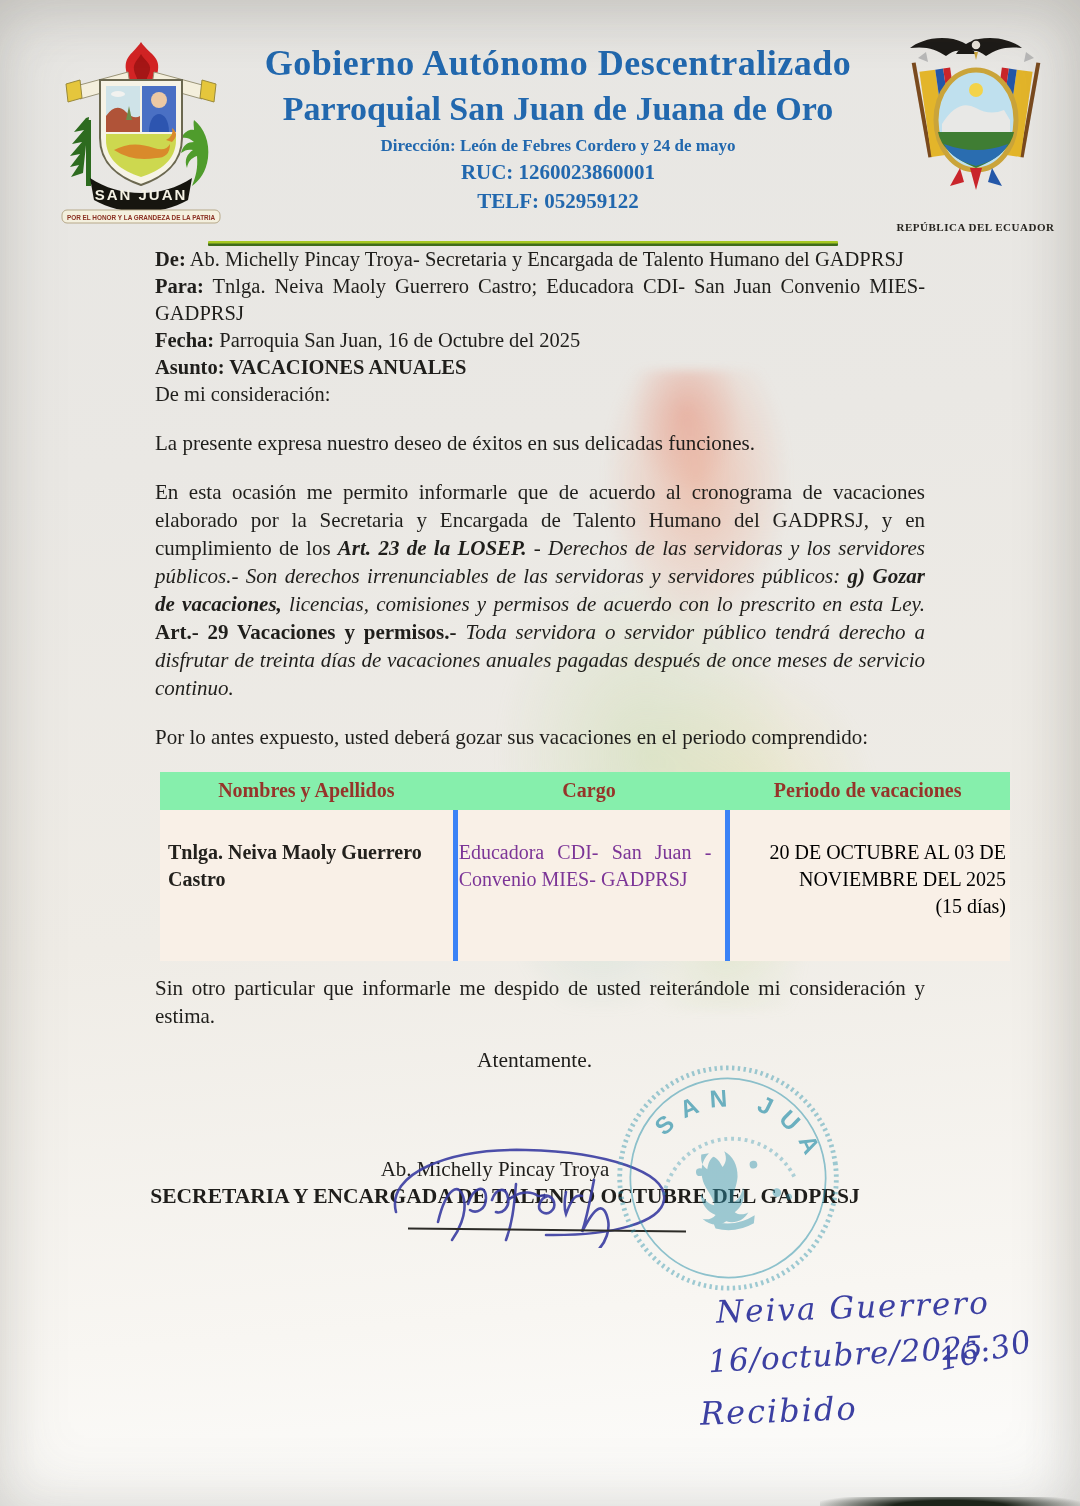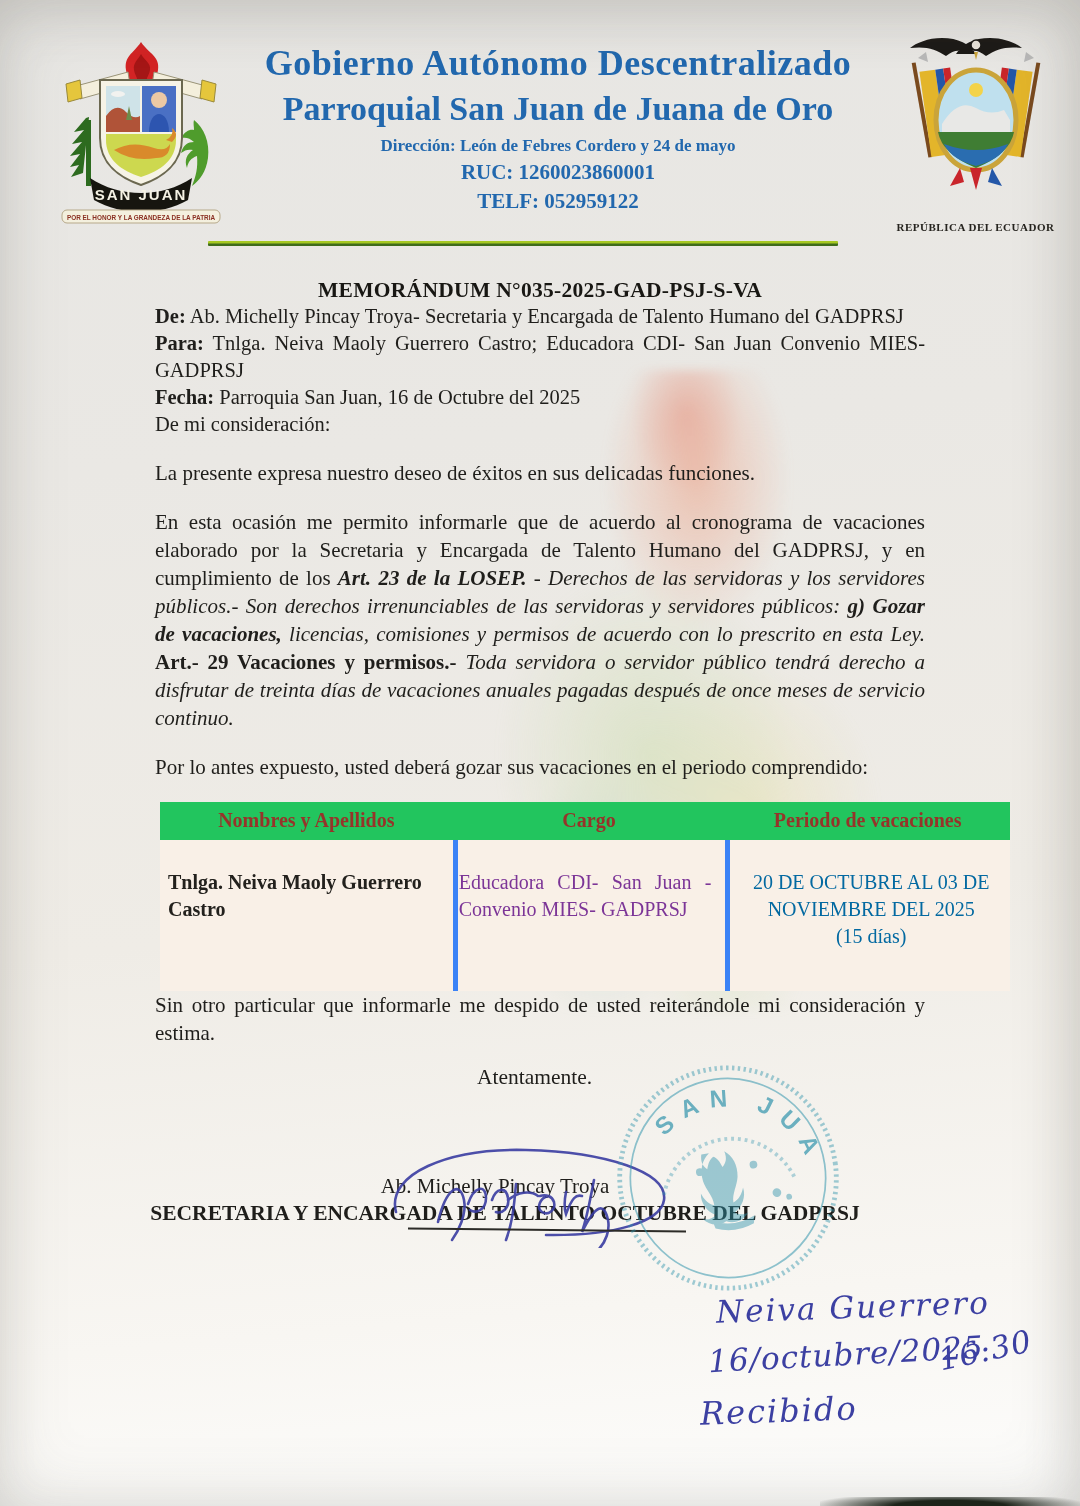--- a/index.html
+++ b/index.html
@@ -46,33 +46,33 @@
   .fields b{font-weight:bold;}
   .salutation{font-size:20.5px;line-height:27px;margin-top:0;}
   .para{font-size:21px;line-height:28px;text-align:justify;}
   .p1{margin-top:21px;}
   .p2 .i{font-style:italic;}
   .p2 .bi{font-style:italic;font-weight:bold;}
   .p2 .b{font-weight:bold;}
   
   .vac-table{margin:9px 0 0 160px;width:850px;border-collapse:separate;border-spacing:0;z-index:3;position:relative;}
   .vac-table th{
-    background:#22c55e;color:#96342a;font-size:20px;font-weight:bold;
+    background:#86efac;color:#96342a;font-size:20px;font-weight:bold;
     padding:7px 4px 8px 4px;text-align:center;
   }
   .vac-table td{
     background:#f9f0e7;vertical-align:top;padding-top:29px;padding-bottom:14px;
     font-size:20px;line-height:27px;height:108px;
   }
   .vac-table td.c1{width:285px;font-weight:bold;color:#23211d;padding-left:8px;padding-right:24px;}
   .vac-table td.c2{width:275px;color:#7c3597;text-align:justify;padding-right:14px;}
-  .vac-table td.c3{width:290px;color:#0369a1;text-align:center;padding-left:6px;padding-right:4px;}
+  .vac-table td.c3{width:290px;color:#000000;text-align:right;padding-left:6px;padding-right:4px;}
   .vac-table td.c2,.vac-table td.c3{border-left:5px solid #3b82f6;}
   
-  .closing{}
+  .closing{margin-top:13px;}
   .atentamente{font-size:21.5px;margin-top:18px;margin-left:322px;}
   .sig-space{height:84px;}
   .signer-name{font-size:21px;text-align:center;margin-left:-90px;}
   .signer-title{font-size:21.5px;font-weight:bold;text-align:center;margin-top:2px;margin-left:-70px;white-space:nowrap;}
   
   .signature-svg{position:absolute;left:368px;top:1138px;z-index:4;}
   .sig-underline{position:absolute;left:408px;top:1229px;width:278px;height:2px;background:#2c2b27;transform:rotate(.6deg);z-index:4;}
   .stamp{position:absolute;left:612px;top:1052px;width:232px;height:252px;z-index:5;opacity:.82;transform:rotate(-8deg);}
   .hand{position:absolute;z-index:6;color:#3c40a2;font-style:italic;font-family:"DejaVu Serif",serif;}
   .hand-1{left:716px;top:1289px;font-size:31px;transform:rotate(-2deg);letter-spacing:2px;}
@@ -176,27 +176,27 @@
         <path d="M64,140 l-10,18 l14,-4 z" fill="#c9252b"></path>
         <path d="M96,140 l10,18 l-14,-4 z" fill="#2457a8"></path>
         <path d="M74,140 h12 l-6,22 z" fill="#c9252b"></path>
       </svg>
       <div class="rep-caption">REPÚBLICA DEL ECUADOR</div>
     </div>
   </div>
 
   <div class="green-rule"></div>
 
-  <div class="memo-title">MEMORÁNDUM N°035-2025-GAD-PSJ-S-VA</div>
 
   <div class="doc-text">
     <div class="fields">
       <div><b>De:</b><span> Ab. Michelly Pincay Troya- Secretaria y Encargada de Talento Humano del GADPRSJ</span></div>
       <div><b>Para:</b><span> Tnlga. Neiva Maoly Guerrero Castro; Educadora CDI- San Juan Convenio MIES-GADPRSJ</span></div>
       <div><b>Fecha:</b><span> Parroquia San Juan, 16 de Octubre del 2025</span></div>
+      <div><b>Asunto:</b><b> VACACIONES ANUALES</b></div>
       <div class="salutation">De mi consideración:</div>
     </div>
 
     <p class="para p1">La presente expresa nuestro deseo de éxitos en sus delicadas funciones.</p>
     <p class="para p2"><span>En esta ocasión me permito informarle que de acuerdo al cronograma de vacaciones elaborado por la Secretaria y Encargada de Talento Humano del GADPRSJ, y  en cumplimiento de los </span><span class="bi">Art. 23 de la LOSEP.</span><span class="i"> - Derechos de las servidoras y los servidores públicos.- Son derechos irrenunciables de las servidoras y servidores públicos: </span><span class="bi">g) Gozar de vacaciones,</span><span class="i"> licencias, comisiones y permisos de acuerdo con lo prescrito en esta Ley. </span><span class="b">Art.- 29 Vacaciones y permisos.-</span><span class="i"> Toda servidora o servidor público tendrá derecho a disfrutar de treinta días de vacaciones anuales pagadas después de once meses de servicio continuo.</span></p>
     <p class="para">Por lo antes expuesto, usted deberá gozar sus vacaciones en el periodo comprendido:</p>
   </div>
 
   <table class="vac-table">
     <thead>

